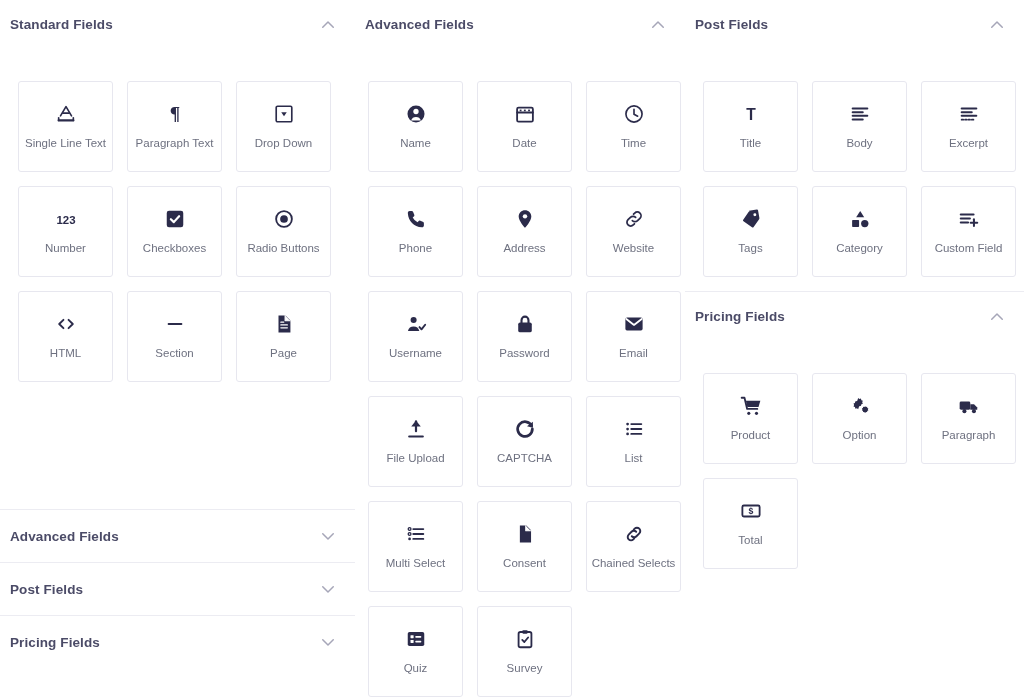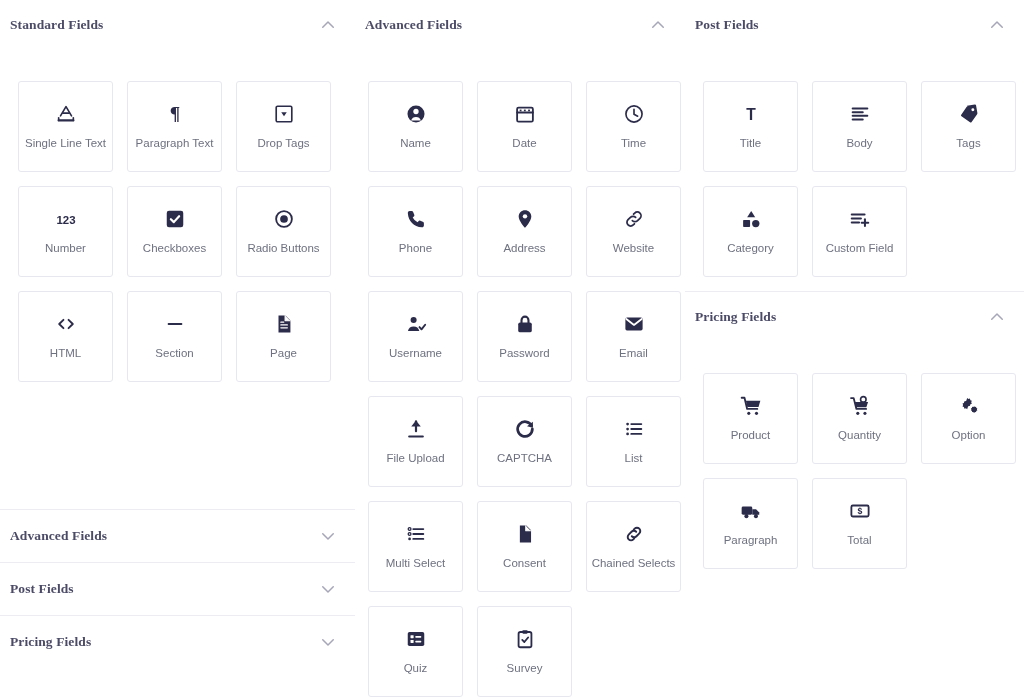--- a/index.html
+++ b/index.html
@@ -34,21 +34,20 @@
     user-select: none;
   }
   .col-mid .panel-head { padding-left: 10px; padding-right: 18px; }
   .col-right .panel-head { padding-left: 10px; padding-right: 18px; }
   .panel-title {
     font-size: 13.5px;
     font-weight: 700;
     color: #4b4b67;
     letter-spacing: .1px;
     white-space: nowrap;
-    font-family: Liberation Serif, serif;
   }
   .chev { width: 18px; height: 18px; flex: 0 0 18px; color: #a6a6b8; }
   .chev svg { display: block; width: 18px; height: 18px; }
 
   .divider {
     height: 1px; width: 100%;
     background: #ececf2;
   }
 
   
@@ -128,21 +127,21 @@
             </span>
             <span class="card-label">Paragraph Text</span>
           </div>
           <div class="card">
             <span class="card-icon">
               <svg viewBox="0 0 24 24" fill="none" stroke="currentColor" stroke-width="1.8" stroke-linecap="round" stroke-linejoin="round">
                 <rect x="3.5" y="3.5" width="17" height="17" rx="1.5"></rect>
                 <polygon points="9,10 15,10 12,14.5" fill="currentColor" stroke="none"></polygon>
               </svg>
             </span>
-            <span class="card-label">Drop Tags</span>
+            <span class="card-label">Drop Down</span>
           </div>
           <div class="card">
             <span class="card-icon">
               <svg viewBox="0 0 24 24">
                 <text x="12" y="17.5" text-anchor="middle" font-size="12.5" font-weight="bold" font-family="Liberation Sans, sans-serif" fill="currentColor">123</text>
               </svg>
             </span>
             <span class="card-label">Number</span>
           </div>
           <div class="card">
@@ -437,20 +436,31 @@
                 <line x1="4" y1="10" x2="15" y2="10" stroke-width="2.2"></line>
                 <line x1="4" y1="14" x2="20" y2="14" stroke-width="2.2"></line>
                 <line x1="4" y1="18" x2="15" y2="18" stroke-width="2.2"></line>
               </svg>
             </span>
             <span class="card-label">Body</span>
           </div>
           <div class="card">
             <span class="card-icon">
               <svg viewBox="0 0 24 24" fill="none" stroke="currentColor" stroke-width="2" stroke-linecap="round" stroke-linejoin="round">
+                <line x1="4" y1="6" x2="20" y2="6" stroke-width="2.2"></line>
+                <line x1="4" y1="10" x2="15" y2="10" stroke-width="2.2"></line>
+                <line x1="4" y1="14" x2="20" y2="14" stroke-width="2.2"></line>
+                <line x1="4" y1="18.2" x2="17" y2="18.2" stroke-width="2" stroke-dasharray="1.7 2"></line>
+              </svg>
+            </span>
+            <span class="card-label">Excerpt</span>
+          </div>
+          <div class="card">
+            <span class="card-icon">
+              <svg viewBox="0 0 24 24" fill="none" stroke="currentColor" stroke-width="2" stroke-linecap="round" stroke-linejoin="round">
                 <path d="M11.4 2.8H20a1.2 1.2 0 0 1 1.2 1.2v8.6a1.6 1.6 0 0 1-.5 1.1l-7.4 7.4a1.3 1.3 0 0 1-1.8 0l-8-8a1.3 1.3 0 0 1 0-1.8l7.4-7.4a1.6 1.6 0 0 1 1.1-.5z" fill="currentColor" stroke="none" transform="rotate(-10 12 12)"></path>
                 <circle cx="16.2" cy="7.4" r="1.6" fill="#ffffff" stroke="none"></circle>
               </svg>
             </span>
             <span class="card-label">Tags</span>
           </div>
           <div class="card">
             <span class="card-icon">
               <svg viewBox="0 0 24 24" fill="none" stroke="currentColor" stroke-width="2" stroke-linecap="round" stroke-linejoin="round">
                 <polygon points="12.2,3.2 16.6,10.2 7.8,10.2" fill="currentColor" stroke="none"></polygon>
@@ -494,32 +504,20 @@
                 <circle cx="18" cy="20" r="1.7" fill="currentColor" stroke="none"></circle>
                 <path d="M1.8 3h3.1l2.9 12.2h11.1" stroke-width="2"></path>
                 <path d="M6.4 6.4h15.8l-2 6.6H8z" fill="currentColor" stroke="none"></path>
               </svg>
             </span>
             <span class="card-label">Product</span>
           </div>
           <div class="card">
             <span class="card-icon">
               <svg viewBox="0 0 24 24" fill="none" stroke="currentColor" stroke-width="2" stroke-linecap="round" stroke-linejoin="round">
-                <circle cx="9.6" cy="20" r="1.7" fill="currentColor" stroke="none"></circle>
-                <circle cx="17.4" cy="20" r="1.7" fill="currentColor" stroke="none"></circle>
-                <path d="M2.2 3.4h2.9l3 11.8h10.6" stroke-width="2"></path>
-                <path d="M6.4 7.6h14.4l-1.9 5.8H7.8z" fill="currentColor" stroke="none"></path>
-                <circle cx="15.6" cy="4.8" r="3" fill="#ffffff" stroke="currentColor" stroke-width="1.8"></circle>
-              </svg>
-            </span>
-            <span class="card-label">Quantity</span>
-          </div>
-          <div class="card">
-            <span class="card-icon">
-              <svg viewBox="0 0 24 24" fill="none" stroke="currentColor" stroke-width="2" stroke-linecap="round" stroke-linejoin="round">
                 <circle cx="10" cy="9.4" r="2.2" fill="none" stroke-width="1.9"></circle>
                 <path d="M10 3.2l1.3 1.1 1.7-.4.5 1.7 1.6.7-.7 1.6.7 1.6-1.6.7-.5 1.7-1.7-.4L10 15.6 8.7 14.5l-1.7.4-.5-1.7-1.6-.7.7-1.6-.7-1.6 1.6-.7.5-1.7 1.7.4z" fill="currentColor" stroke="none"></path>
                 <circle cx="17.6" cy="16.8" r="1.5" fill="none" stroke-width="1.6"></circle>
                 <path d="M17.6 12.4l.9.8 1.2-.3.3 1.2 1.1.5-.5 1.1.5 1.1-1.1.5-.3 1.2-1.2-.3-.9.8-.9-.8-1.2.3-.3-1.2-1.1-.5.5-1.1-.5-1.1 1.1-.5.3-1.2 1.2.3z" fill="currentColor" stroke="none"></path>
               </svg>
             </span>
             <span class="card-label">Option</span>
           </div>
           <div class="card">
             <span class="card-icon">

